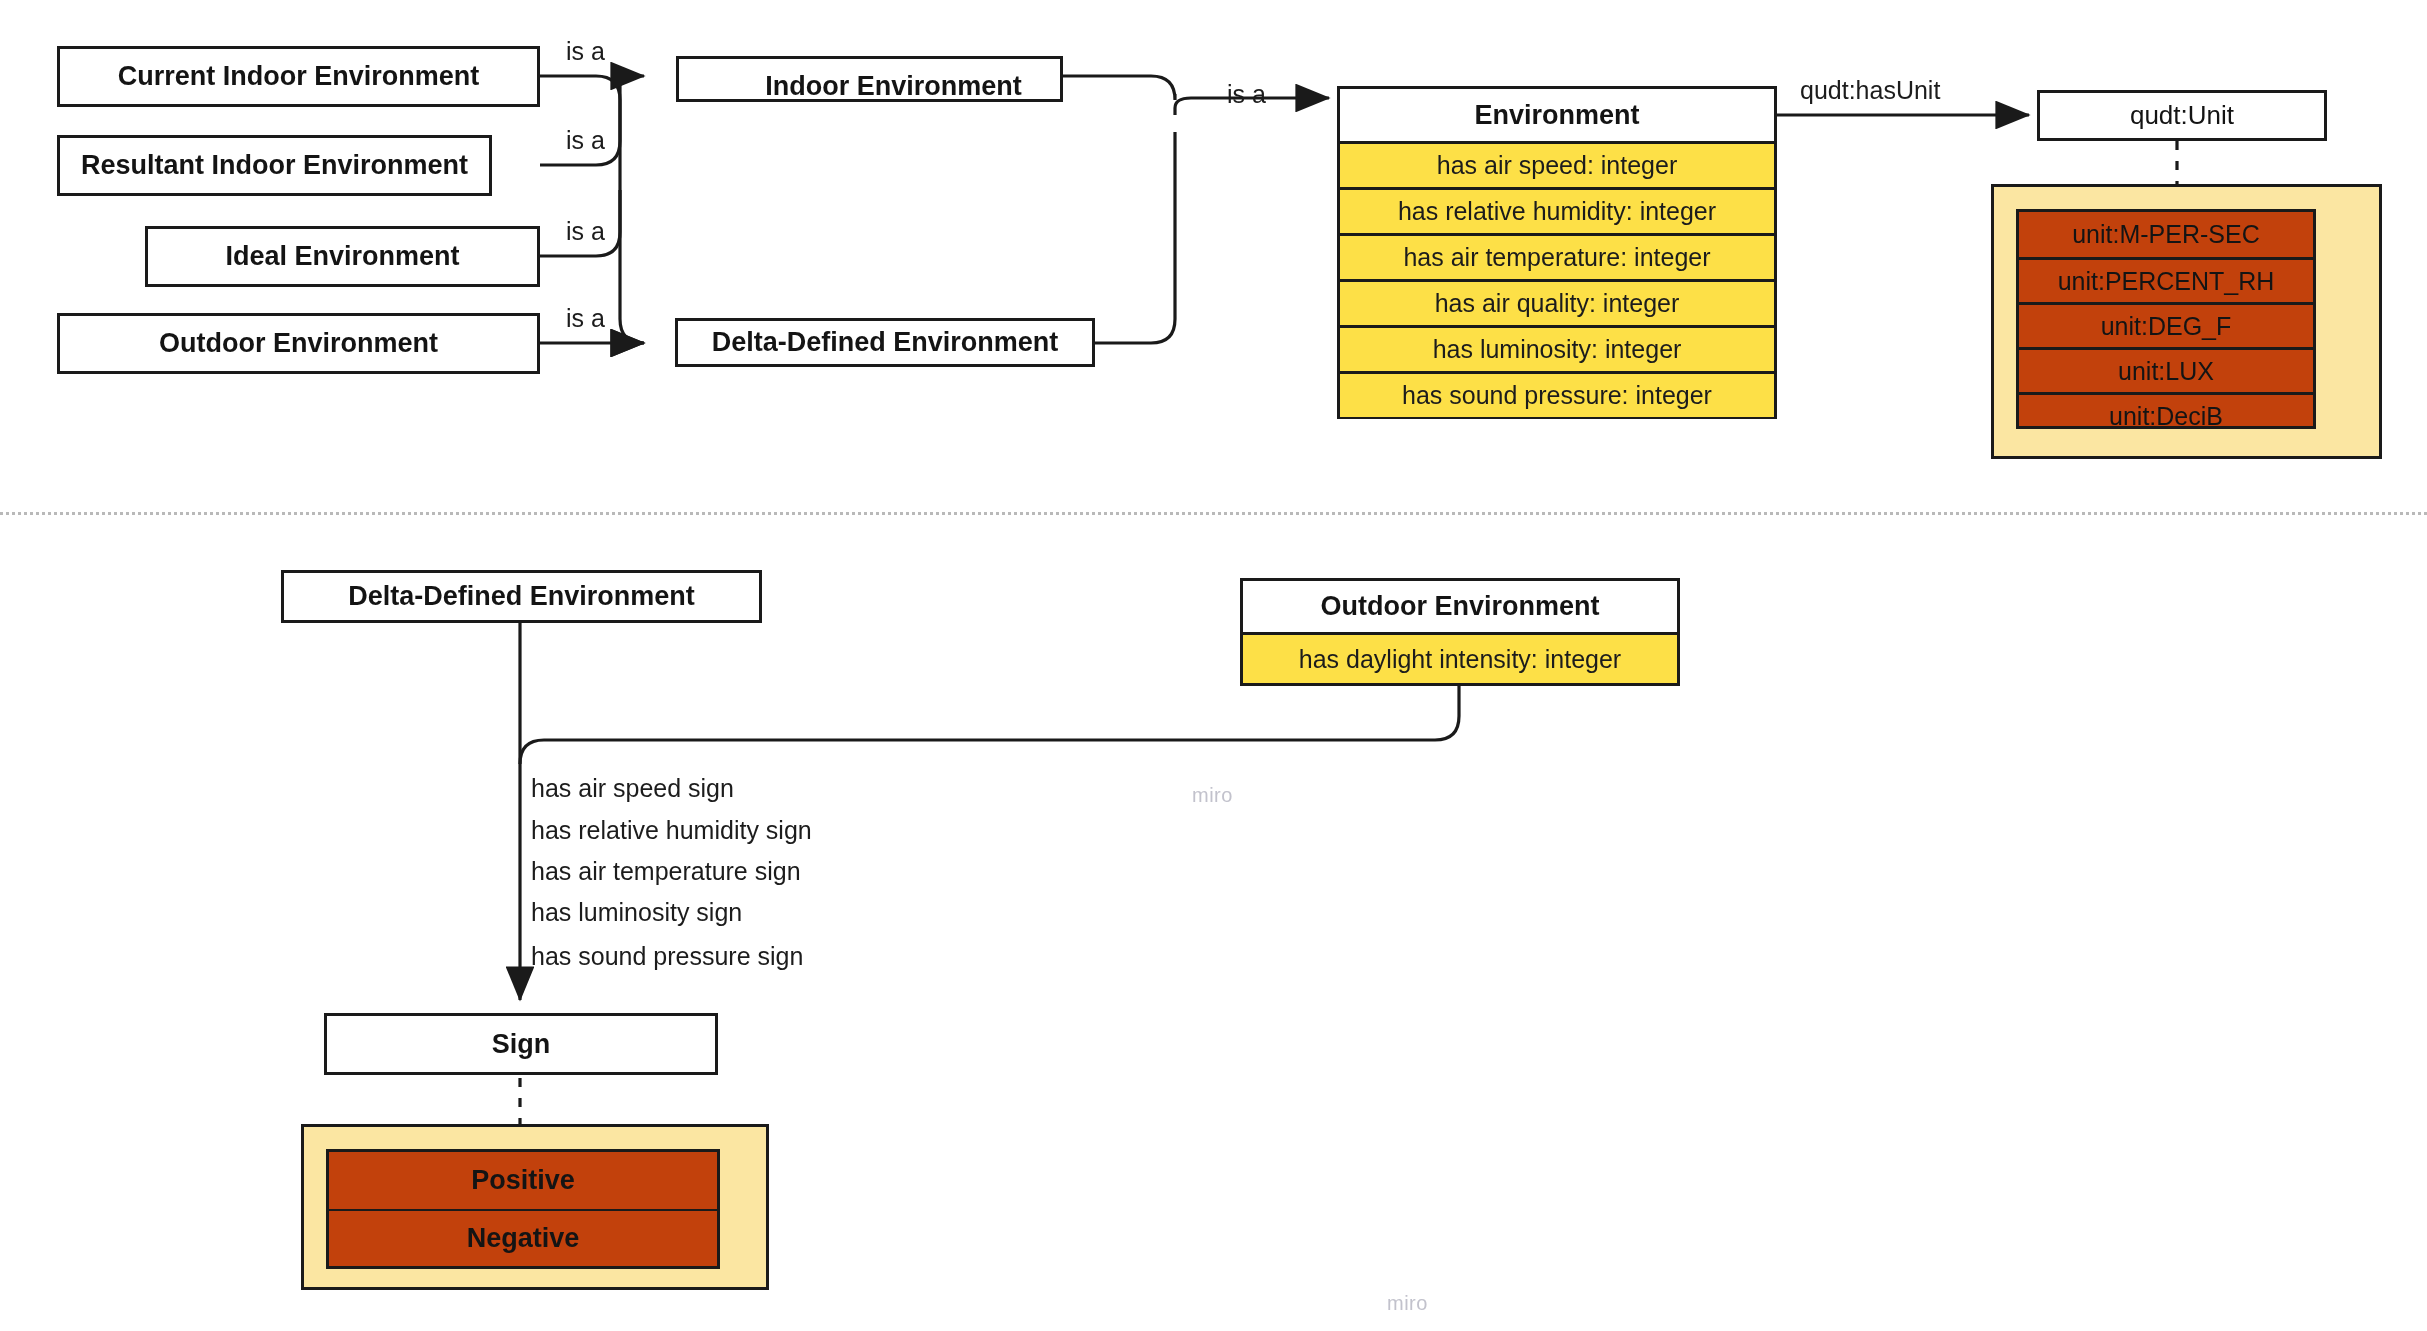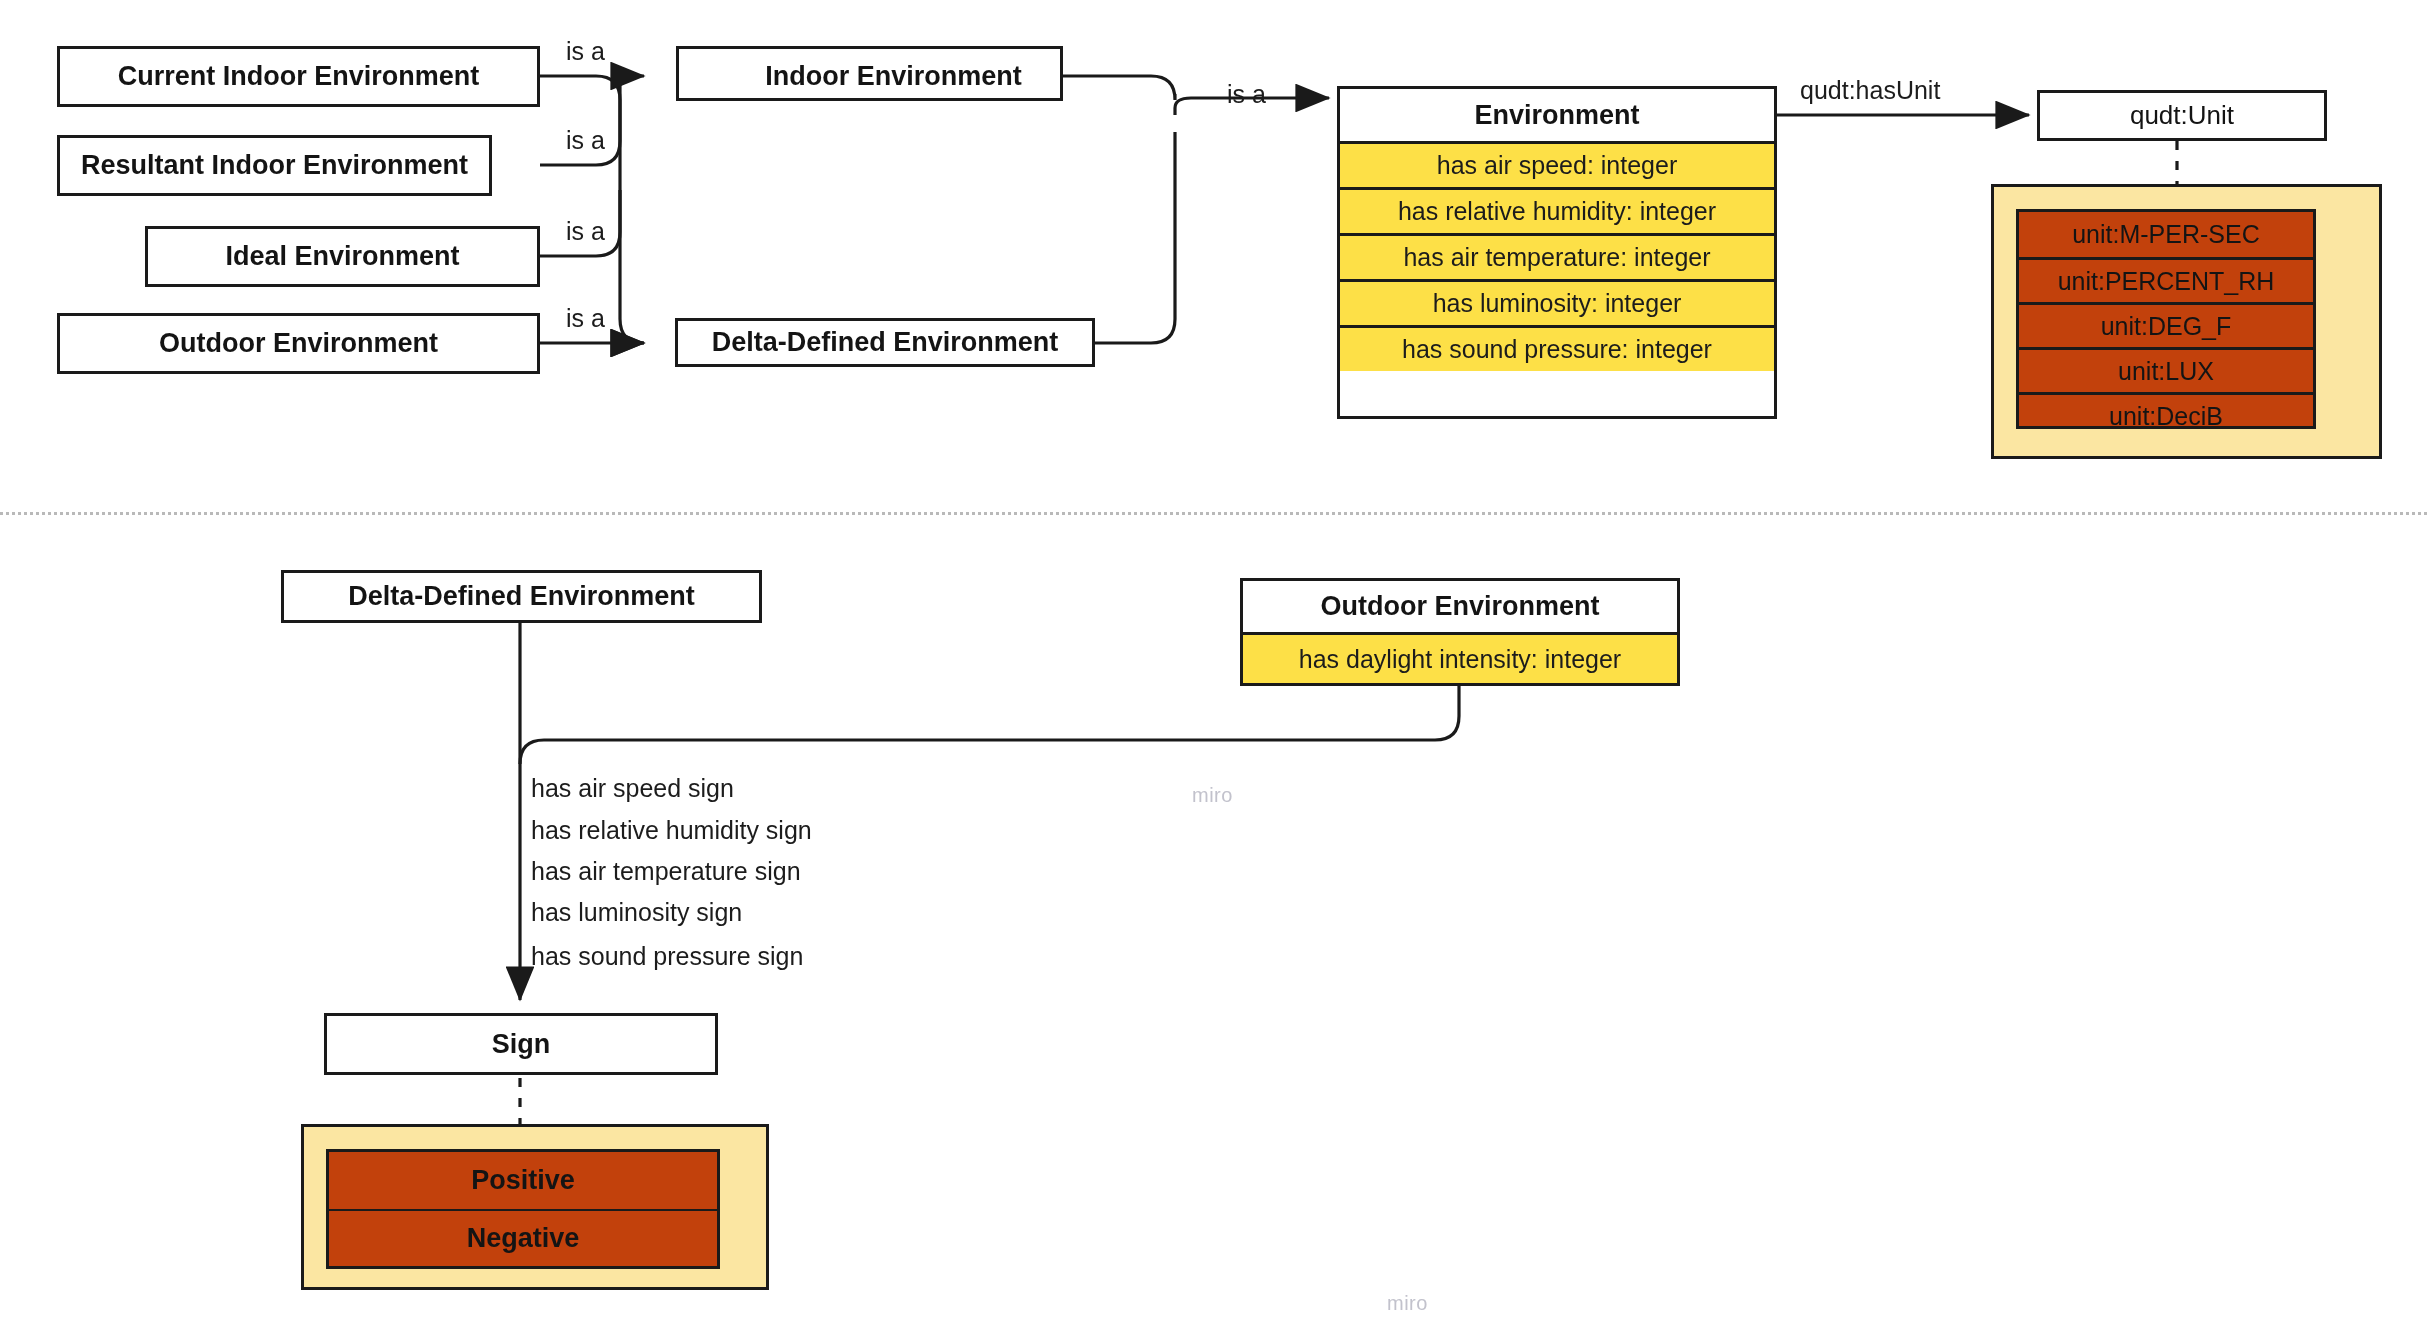--- a/index.html
+++ b/index.html
@@ -152,35 +152,36 @@
 
 <div class="node" style="left:57px; top:313px; width:483px; height:61px;">
   <div class="title" style="height:55px; font-size:27px;">Outdoor Environment</div>
 </div>
 
 <div class="edge-label" style="left:566px; top:37px; font-size:25px;">is a</div>
 <div class="edge-label" style="left:566px; top:126px; font-size:25px;">is a</div>
 <div class="edge-label" style="left:566px; top:217px; font-size:25px;">is a</div>
 <div class="edge-label" style="left:566px; top:304px; font-size:25px;">is a</div>
 
-<div class="node" style="left:676px; top:46px; width:387px; height:55px;padding-left:48px;">
+<div class="node" style="left:676px; top:56px; width:387px; height:46px;padding-left:48px;">
   <div class="title" style="height:55px; font-size:27px;">Indoor Environment</div>
 </div>
 
 <div class="node" style="left:675px; top:318px; width:420px; height:49px;">
   <div class="title" style="height:43px; font-size:27px;">Delta-Defined Environment</div>
 </div>
 
 <div class="edge-label" style="left:1227px; top:80px; font-size:25px;">is a</div>
 
 <div class="node" style="left:1337px; top:86px; width:440px; height:333px;">
   <div class="title" style="height:52px; font-size:27px;">Environment</div>
   <div class="attr" style="height:46px; font-size:25px;">has air speed: integer</div>
   <div class="attr" style="height:46px; font-size:25px;">has relative humidity: integer</div>
   <div class="attr" style="height:46px; font-size:25px;">has air temperature: integer</div>
+  <div class="attr" style="height:46px; font-size:25px;">has air quality: integer</div>
   <div class="attr" style="height:46px; font-size:25px;">has luminosity: integer</div>
   <div class="attr" style="height:46px; font-size:25px;">has sound pressure: integer</div>
 </div>
 
 <div class="edge-label" style="left:1800px; top:76px; font-size:25px;">qudt:hasUnit</div>
 
 <div class="node" style="left:2037px; top:90px; width:290px; height:51px;">
   <div class="title" style="height:45px; font-size:26px; font-weight:normal;">qudt:Unit</div>
 </div>
 

